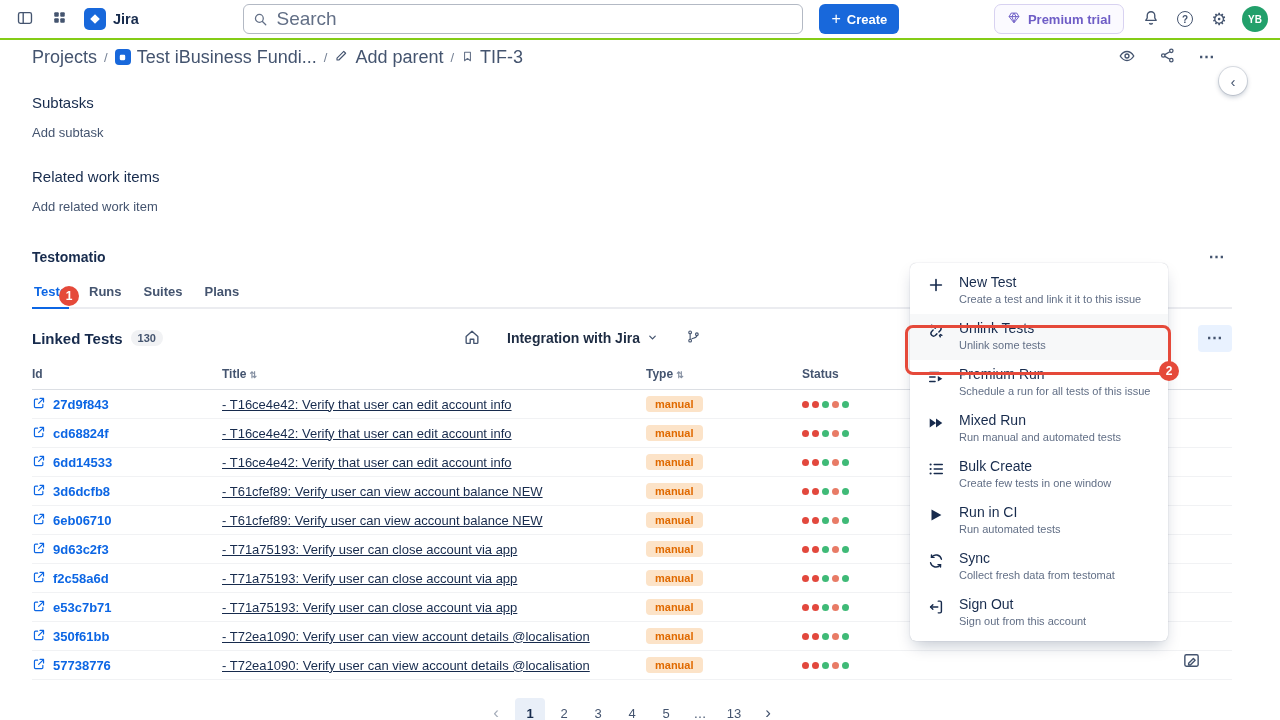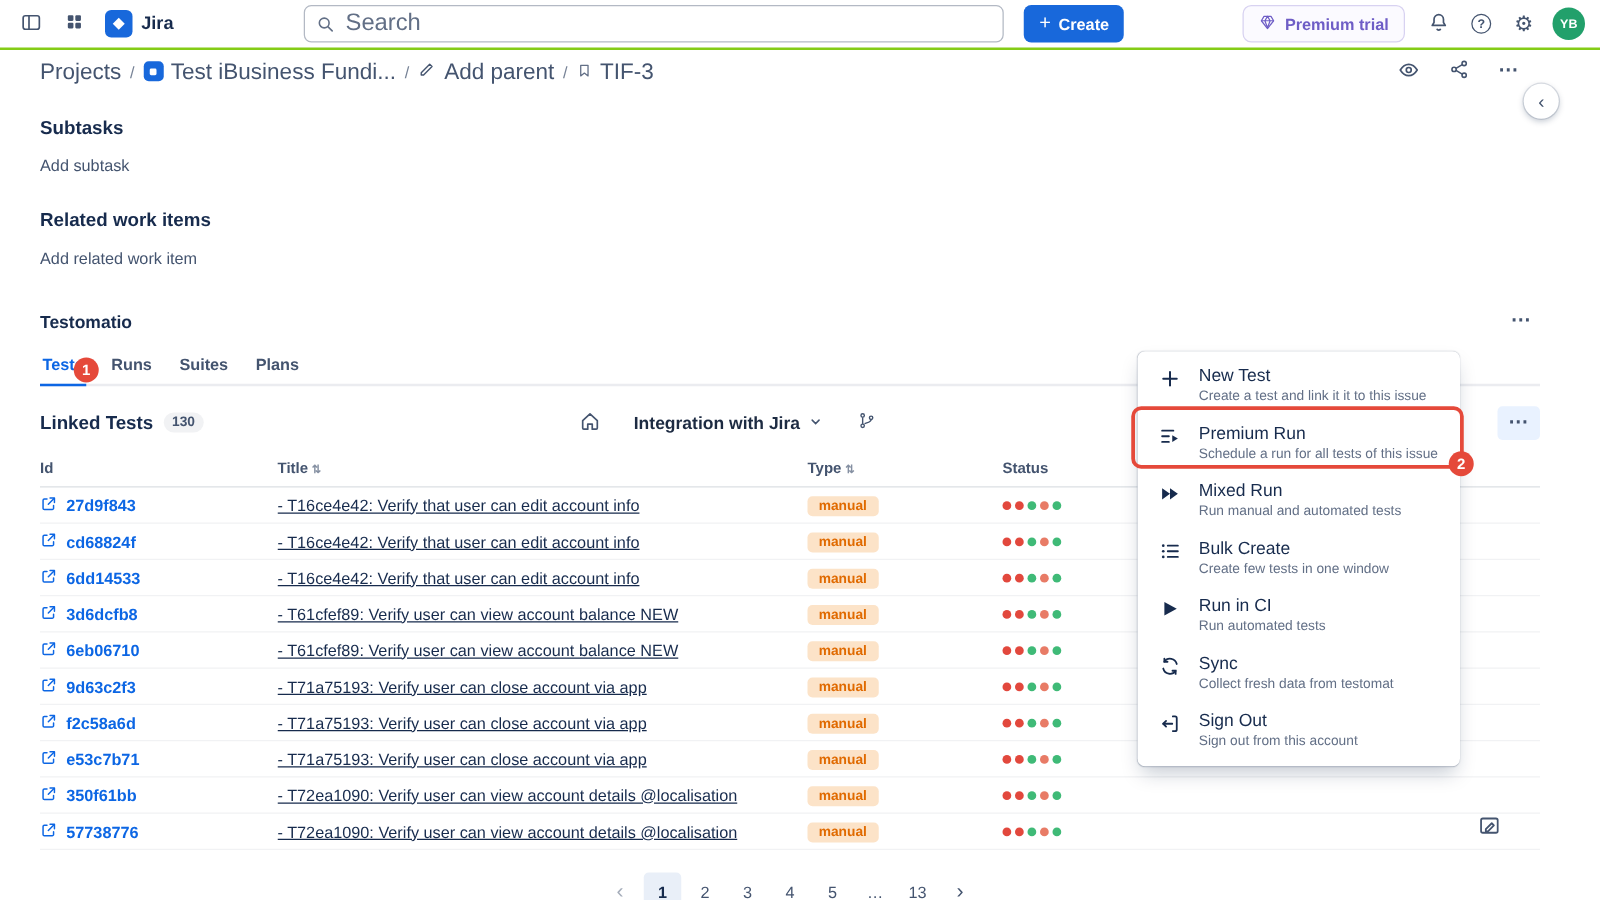--- a/index.html
+++ b/index.html
@@ -33,21 +33,21 @@
   .crumbbar { height:34px; display:flex; align-items:center; gap:7px; padding:0 58px 0 32px; color:#44546f; font-size:13px; }
   .crumb { display:flex; align-items:center; gap:6px; color:#44546f; font-size:18px; }
   .crumb-sep { color:#758195; }
   .proj-avatar { width:16px; height:16px; border-radius:4px; background:#1868db; display:flex; align-items:center; justify-content:center; }
   .crumb-actions { margin-left:auto; display:flex; align-items:center; gap:10px; }
   .ellipsis-glyph { font-size:16px; font-weight:700; color:#44546f; letter-spacing:1px; line-height:1; }
   .panel-toggle { position:absolute; left:1219px; top:67px; width:28px; height:28px; border-radius:50%; background:#fff; box-shadow:0 0 0 1px rgba(9,30,66,.13),0 2px 5px rgba(9,30,66,.25); display:flex; align-items:center; justify-content:center; color:#44546f; font-size:15px; z-index:3; }
 
   
   .content { padding:20px 48px 0 32px; position:relative; }
-  .sec-title { font-size:15px; font-weight:700; color:#172b4d; }
+  .sec-title { font-size:15px; font-weight:400; color:#172b4d; }
   .add-link { margin-top:14px; color:#44546f; font-size:13px; cursor:pointer; width:fit-content; }
   .mt28 { margin-top:28px; }
   .testo-row { margin-top:28px; display:flex; align-items:center; justify-content:space-between; }
   .testo-title { font-size:14px; font-weight:700; }
 
   
   .tabs { margin-top:12px; display:flex; gap:18px; border-bottom:2px solid #ebecf0; }
   .tab { font-size:13px; font-weight:600; color:#44546f; padding:0 2px 8px; margin-bottom:-2px; cursor:pointer; }
   .tab.active { color:#0c66e4; border-bottom:2px solid #0c66e4; }
 
@@ -73,21 +73,21 @@
   .dot { width:7px; height:7px; border-radius:50%; display:inline-block; }
 
   
   .pagination { margin-top:18px; display:flex; justify-content:center; align-items:center; gap:4px; }
   .page-btn { min-width:30px; height:30px; display:flex; align-items:center; justify-content:center; font-size:13px; color:#44546f; border-radius:4px; }
   .page-btn.active { background:#e9eff8; color:#172b4d; font-weight:600; }
   .page-btn.nav { font-size:17px; }
   .page-btn.disabled { color:#a5adba; cursor:default; }
 
   
-  .menu { position:absolute; left:910px; top:281px; width:258px; background:#fff; border-radius:6px; padding:5px 0; box-shadow:0 0 1px rgba(9,30,66,.31), 0 8px 16px -4px rgba(9,30,66,.25); z-index:5; }
+  .menu { position:absolute; left:910px; top:263px; width:258px; background:#fff; border-radius:6px; padding:5px 0; box-shadow:0 0 1px rgba(9,30,66,.31), 0 8px 16px -4px rgba(9,30,66,.25); z-index:5; }
   .menu-item { display:flex; gap:13px; padding:5px 16px; height:46px; align-items:flex-start; cursor:pointer; }
   .menu-item.hl { background:#f7f8f9; }
   .mi-icon { width:20px; display:flex; justify-content:center; margin-top:3px; flex:none; }
   .mi-label { font-size:14px; color:#172b4d; line-height:19px; }
   .mi-desc { font-size:11px; color:#626f86; margin-top:1px; line-height:13px; }
 
   
   .annot-box { position:absolute; left:905px; top:325px; width:266px; height:50px; border:3px solid #e5493a; border-radius:8px; z-index:6; pointer-events:none; }
   .annot-badge { position:absolute; width:20px; height:20px; border-radius:50%; background:#e5493a; color:#fff; font-size:12px; font-weight:700; display:flex; align-items:center; justify-content:center; z-index:7; pointer-events:none; }
   .badge-1 { left:59px; top:286px; }
@@ -509,20 +509,33 @@
     <span class="mi-icon">
       <svg width="18" height="18" viewBox="0 0 20 20">
           <path d="M10 4v12M4 10h12" stroke="#172b4d" stroke-width="1.8" stroke-linecap="round"></path>
         </svg>
     </span>
     <span>
         <div class="mi-label">New Test</div>
         <div class="mi-desc">Create a test and link it it to this issue</div>
       </span>
   </div>
+  <div class="menu-item hl">
+    <span class="mi-icon">
+      <svg width="18" height="18" viewBox="0 0 20 20" fill="none" stroke="#172b4d" stroke-width="1.6" stroke-linecap="round">
+          <path d="M9 6.8l1.8-1.8a3 3 0 014.2 4.2L13.2 11"></path>
+          <path d="M11 13.2l-1.8 1.8a3 3 0 01-4.2-4.2L6.8 9"></path>
+          <path d="M5.2 3.5l.9 1.6M3.5 5.2l1.6.9M14.8 16.5l-.9-1.6M16.5 14.8l-1.6-.9"></path>
+        </svg>
+    </span>
+    <span>
+        <div class="mi-label">Unlink Tests</div>
+        <div class="mi-desc">Unlink some tests</div>
+      </span>
+  </div>
   <div class="menu-item">
     <span class="mi-icon">
       <svg width="18" height="18" viewBox="0 0 20 20">
           <path d="M3 5h10M3 10h6M3 15h6" stroke="#172b4d" stroke-width="1.6" stroke-linecap="round"></path>
           <path d="M12 9l5 3-5 3z" fill="#172b4d"></path>
         </svg>
     </span>
     <span>
         <div class="mi-label">Premium Run</div>
         <div class="mi-desc">Schedule a run for all tests of this issue</div>

